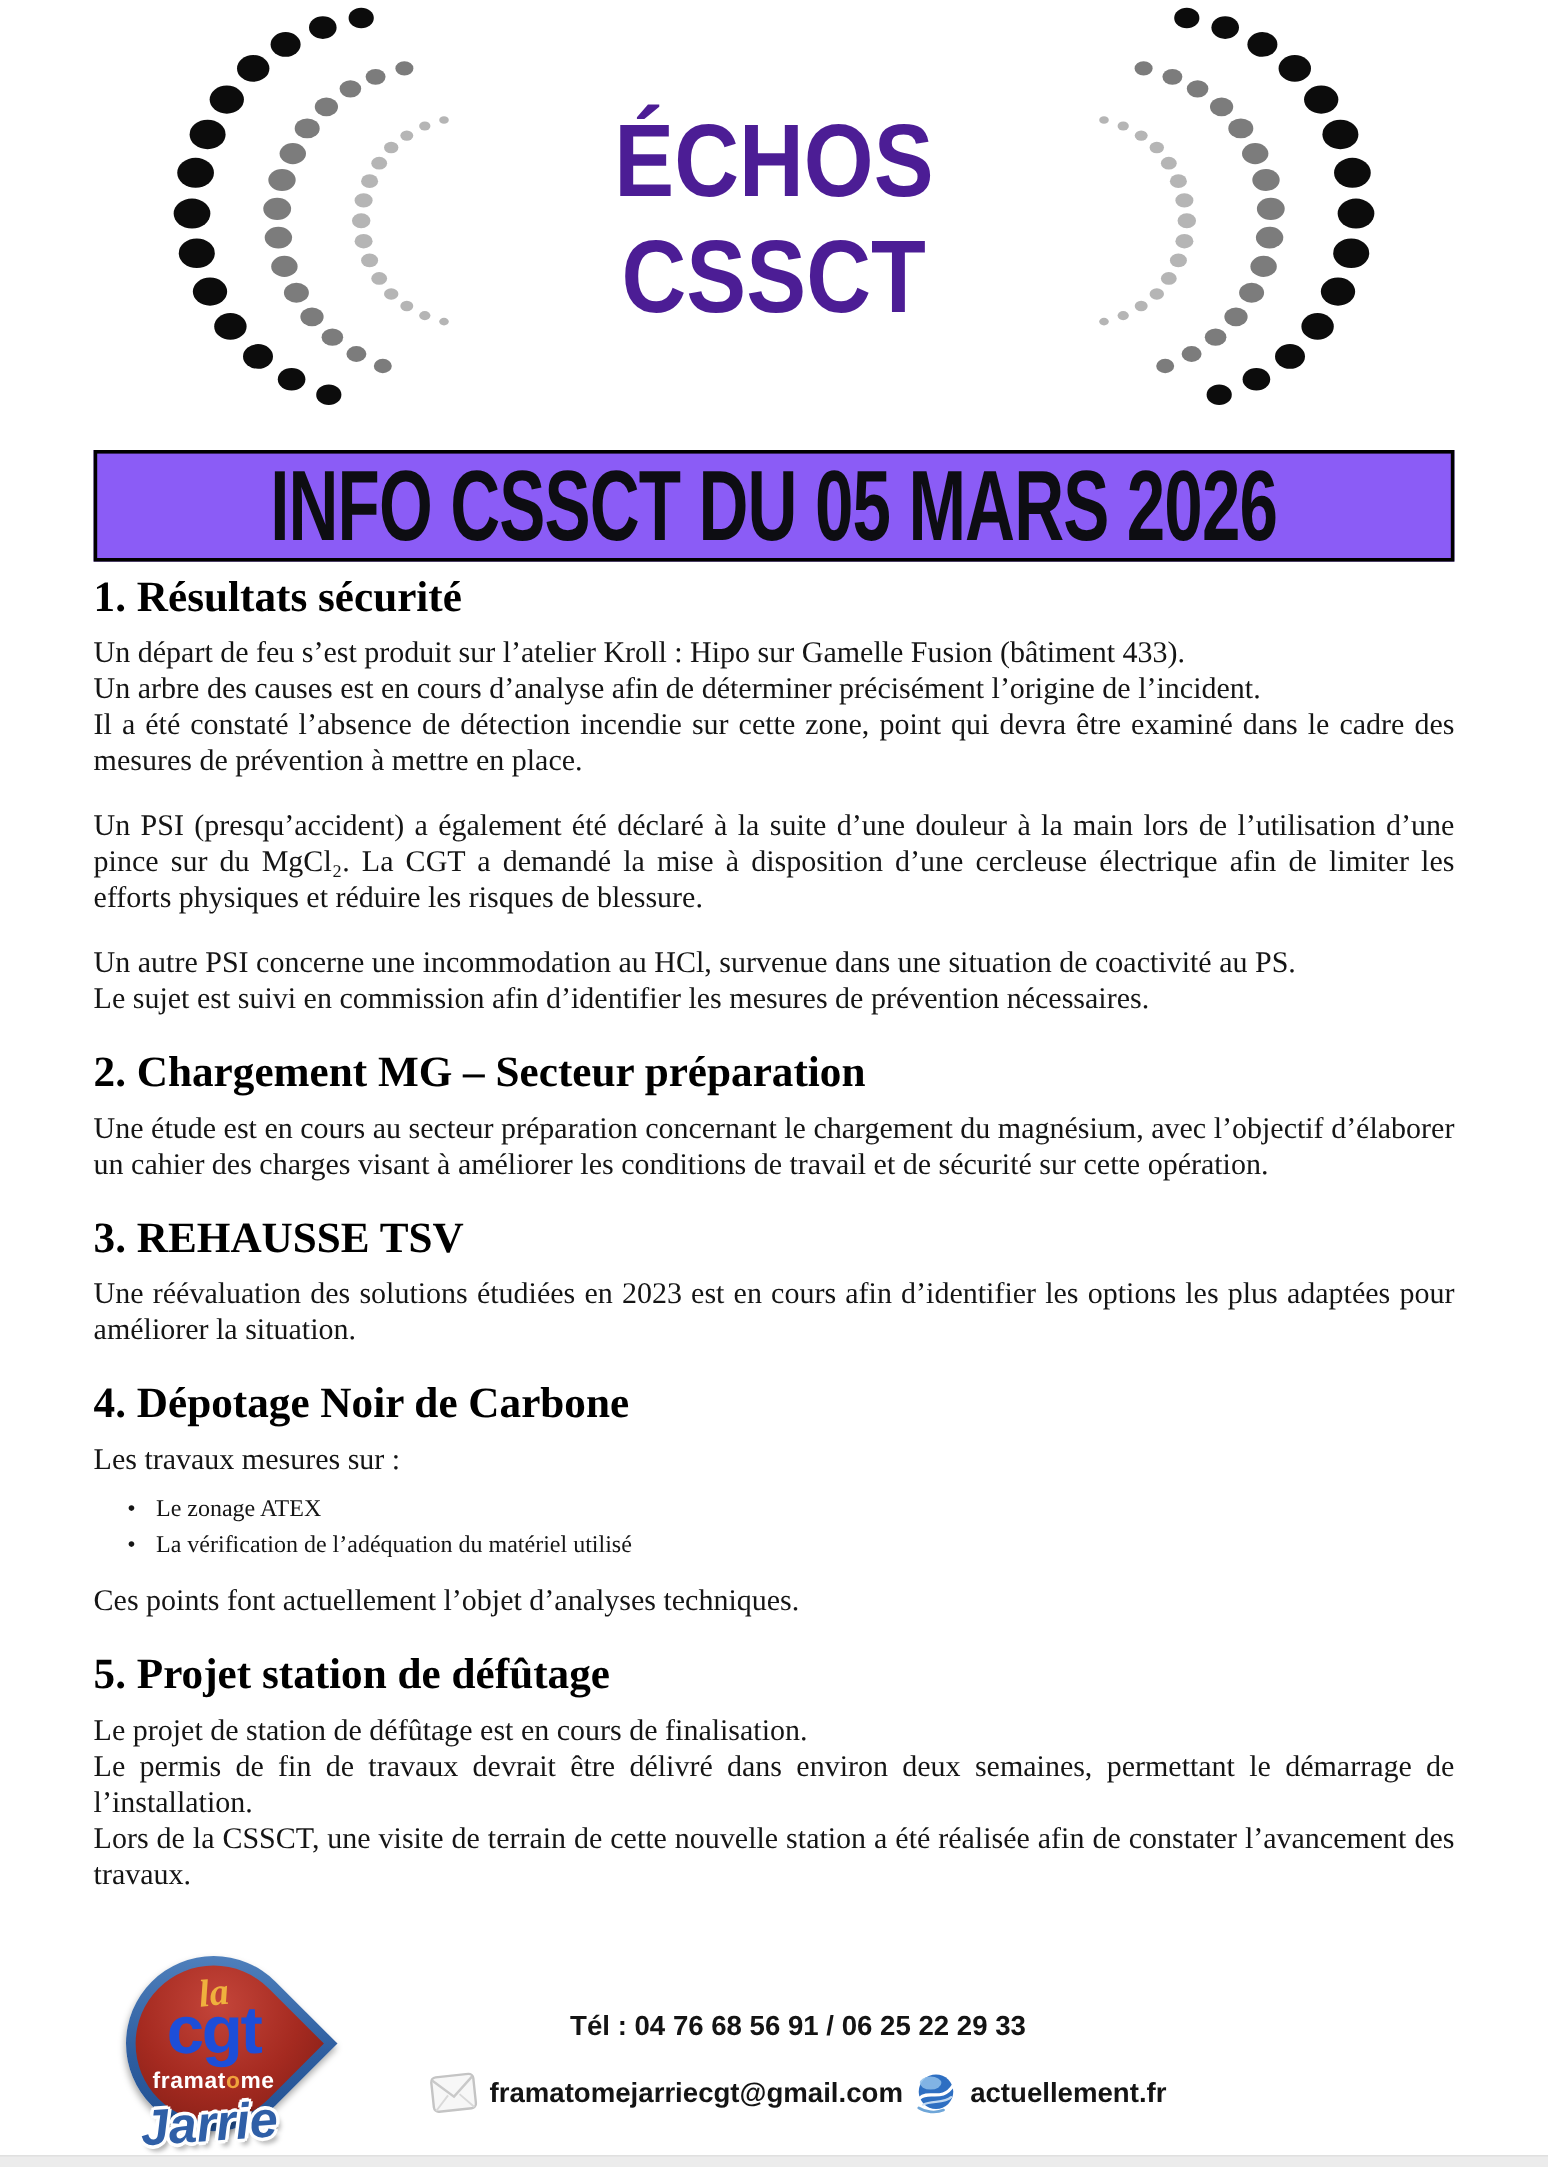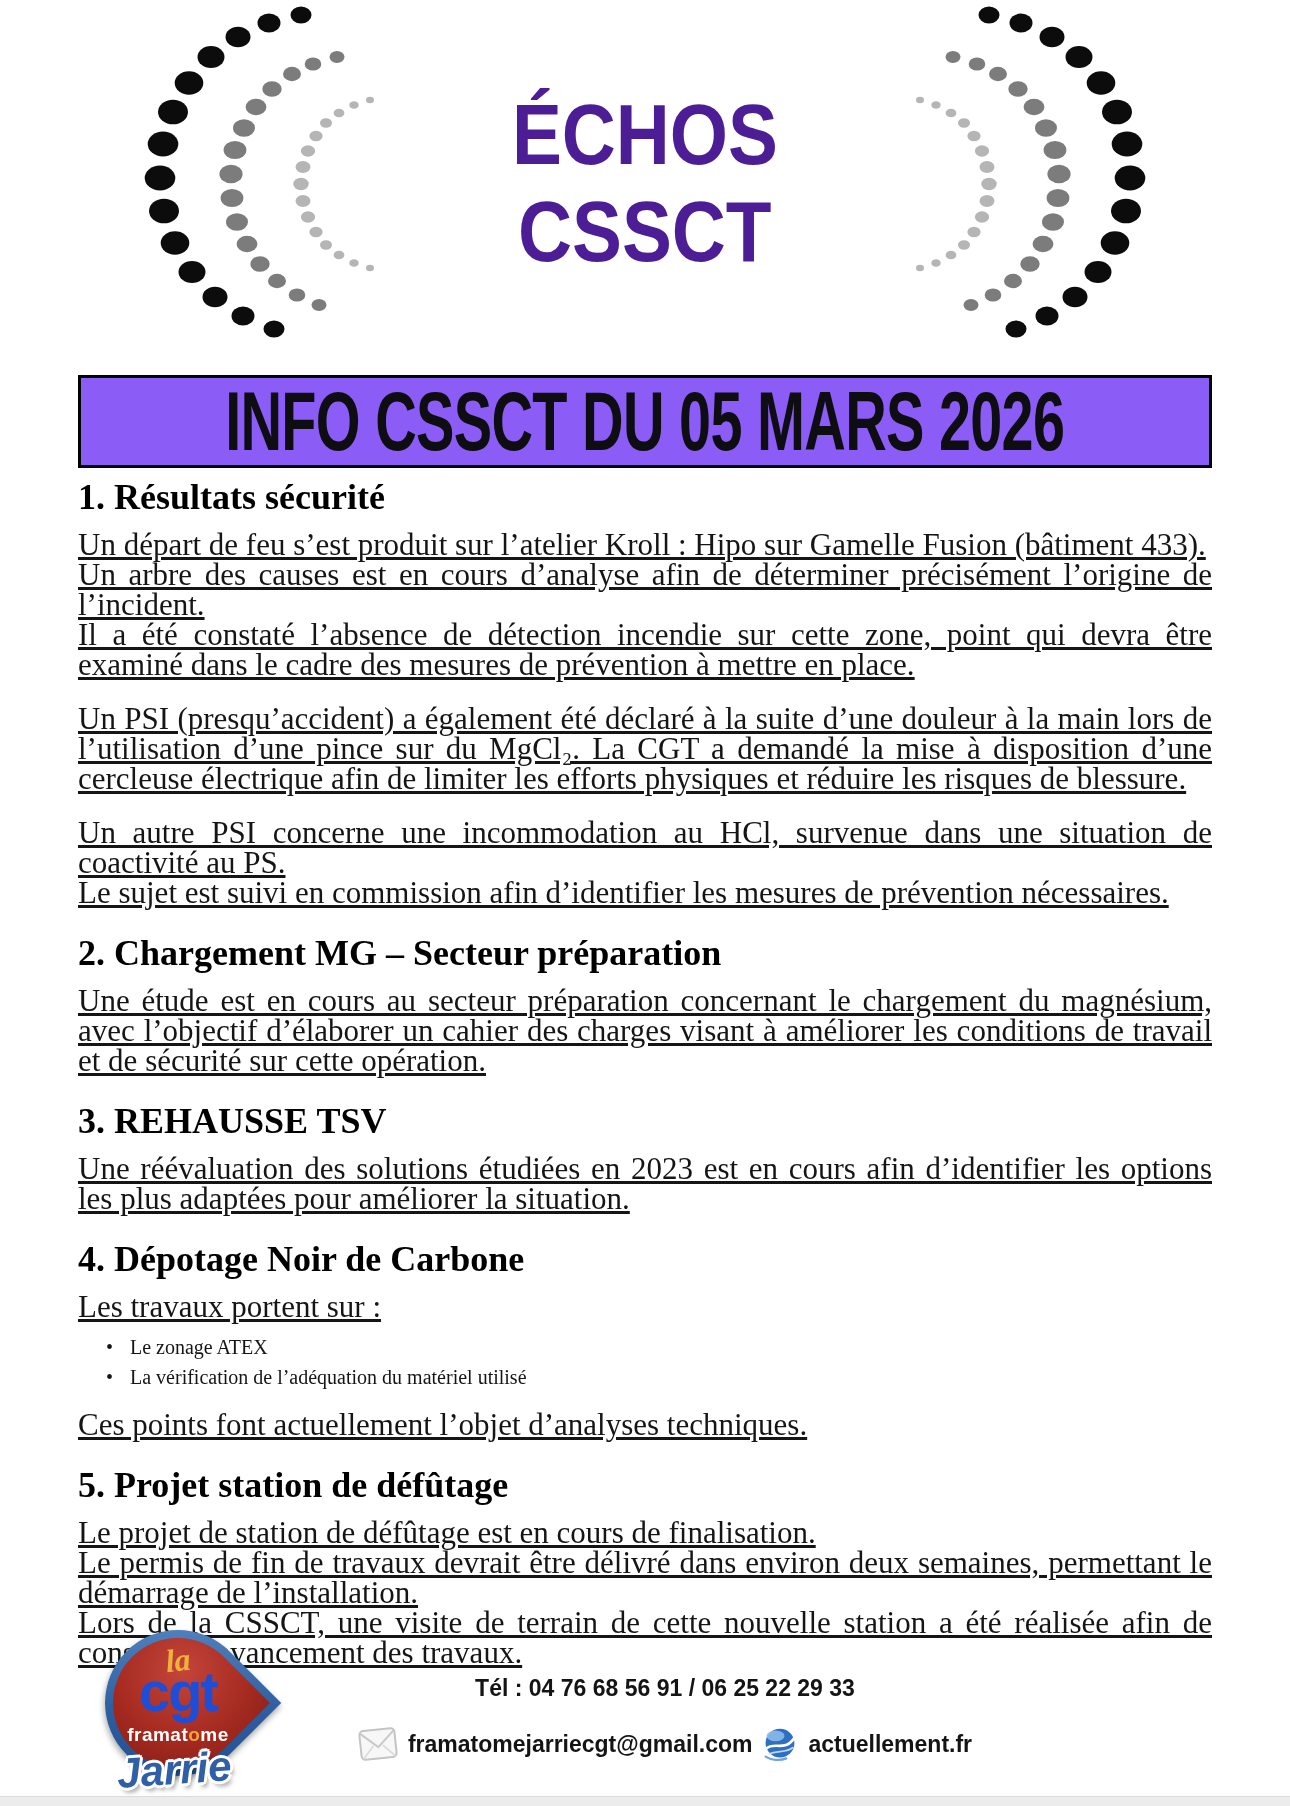--- a/index.html
+++ b/index.html
@@ -32,21 +32,21 @@
     transform:scaleX(0.72) scaleY(1.04);
   }
 
   
   .content { margin:0 78px; }
   .section-heading {
     font-size:36px; line-height:42px; font-weight:bold; color:#000;
     margin:20px 0 12px;
   }
   .section:first-of-type .section-heading { margin-top:8px; }
-  .tblock { font-size:31px; line-height:30px; text-align:justify; margin:0 0 24px;text-decoration:underline; }
+  .tblock { font-size:25px; line-height:30px; text-align:justify; margin:0 0 24px; }
   .tblock .line { text-align:justify; }
   .bullet-list { list-style:none; margin:8px 0 10px; padding:0; }
   .bullet-list li {
     position:relative; padding-left:52px; font-size:20px; line-height:30px;font-family:Liberation Serif, serif;
   }
   .bullet-list li::before {
     content:"•"; position:absolute; left:28px; top:0; font-size:20px; line-height:30px;
   }
 
   
@@ -200,21 +200,21 @@
       <div class="tblock">Une étude est en cours au secteur préparation concernant le chargement du magnésium, avec l’objectif d’élaborer un cahier des charges visant à améliorer les conditions de travail et de sécurité sur cette opération.</div>
     </div>
 
     <div class="section">
       <div class="section-heading">3. REHAUSSE TSV</div>
       <div class="tblock">Une réévaluation des solutions étudiées en 2023 est en cours afin d’identifier les options les plus adaptées pour améliorer la situation.</div>
     </div>
 
     <div class="section">
       <div class="section-heading">4. Dépotage Noir de Carbone</div>
-      <div class="tblock" style="margin-bottom:10px">Les travaux portent sur :</div>
+      <div class="tblock" style="margin-bottom:10px">Les travaux mesures sur :</div>
       <ul class="bullet-list">
         <li>Le zonage ATEX</li>
         <li>La vérification de l’adéquation du matériel utilisé</li>
       </ul>
       <div class="tblock" style="margin-top:18px">Ces points font actuellement l’objet d’analyses techniques.</div>
     </div>
 
     <div class="section">
       <div class="section-heading">5. Projet station de défûtage</div>
       <div class="tblock" style="margin-bottom:0">

